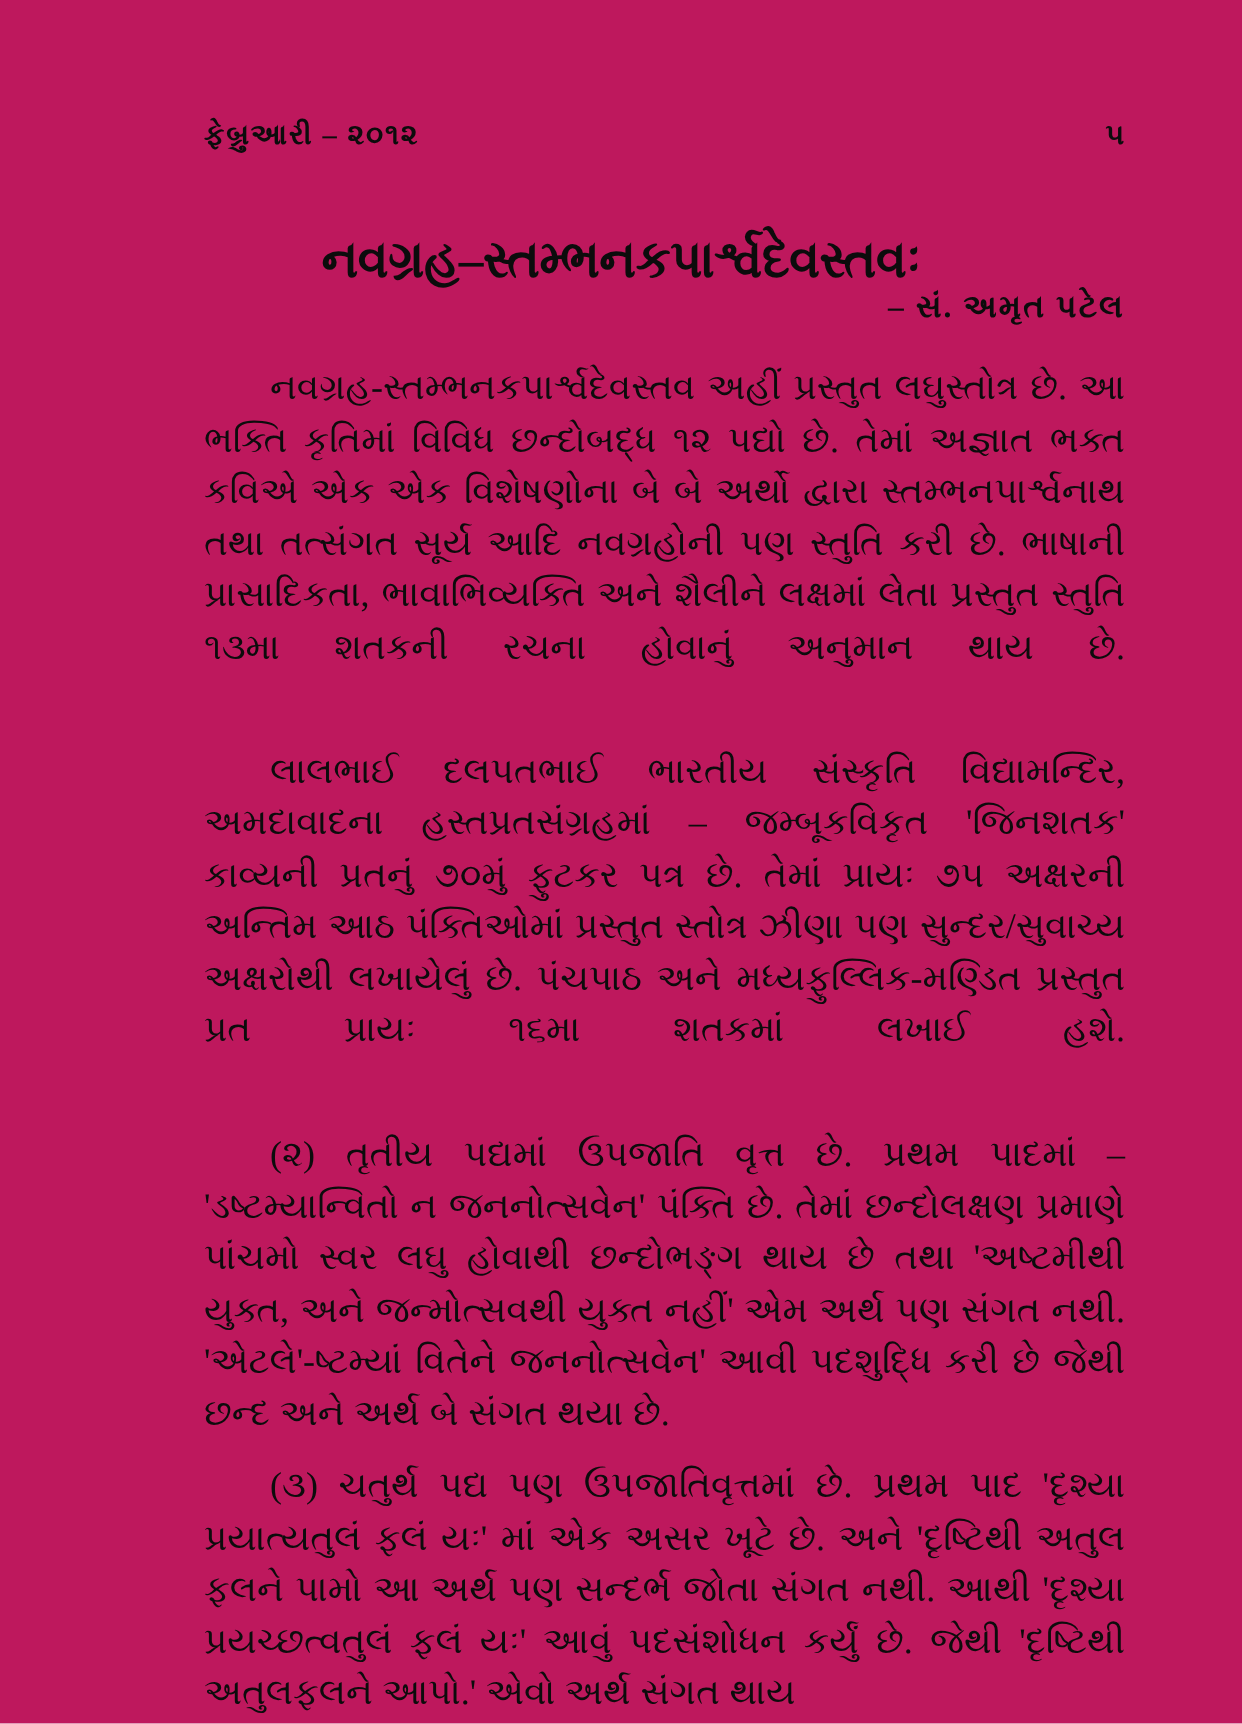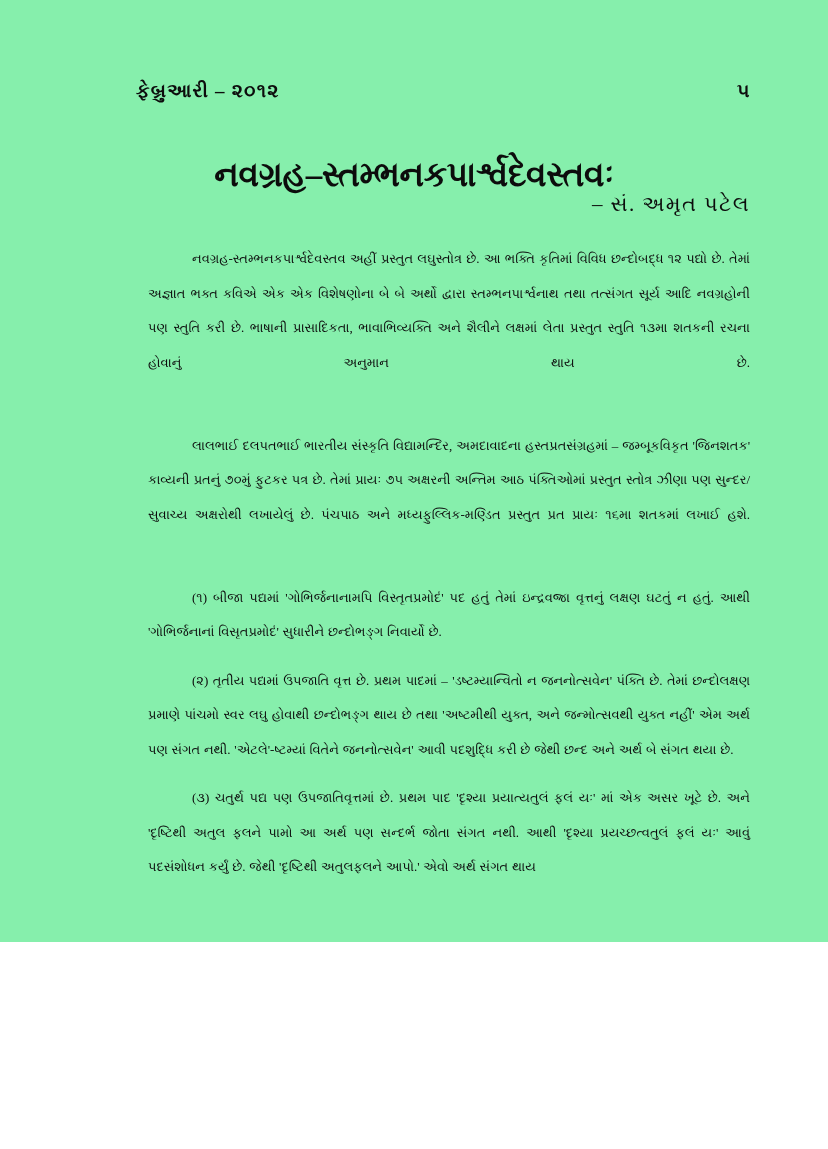--- a/index.html
+++ b/index.html
@@ -7,22 +7,22 @@
     padding: 0;
     background: #ffffff;
   }
   body {
     font-family: "Liberation Serif", "DejaVu Serif", serif;
     color: #0c0c0c;
   }
   .page {
     position: relative;
     width: 828px;
-    height: 942px;
-    background: #86efac;
+    height: 1149px;
+    background: #be185d;
     overflow: hidden;
     box-sizing: border-box;
   }
 
   
   .running-head {
     position: absolute;
     left: 136px;
     right: 78px;
     top: 80px;
@@ -58,35 +58,35 @@
     transform: scaleY(1.06);
     transform-origin: center top;
   }
 
   
   .byline {
     position: absolute;
     right: 78px;
     top: 192px;
     font-size: 21px;
-    font-weight: normal;
+    font-weight: bold;
     letter-spacing: 1.4px;
     white-space: nowrap;
   }
 
   
   .body-col {
     position: absolute;
     left: 136px;
     top: 242px;
     width: 614px;
   }
   p.para {
-    margin: 0 0 14px 12px;
-    font-size: 13px;
+    margin: 0 0 14px 0;
+    font-size: 24px;
     line-height: 34.5px;
     text-align: justify;
     text-justify: inter-word;
     text-indent: 44px;
     word-spacing: 0.5px;
     -webkit-hyphens: none;
     hyphens: none;
   }
   p.para:last-child { margin-bottom: 0; }
   p.para.numbered { text-indent: 44px; }
@@ -109,18 +109,17 @@
     <span class="running-head-right">૫</span>
   </div>
 
   <h1 class="doc-title">નવગ્રહ–સ્તમ્ભનકપાર્શ્વદેવસ્તવઃ</h1>
 
   <div class="byline">– સં. અમૃત પટેલ</div>
 
   <div class="body-col">
     <p class="para">નવગ્રહ-સ્તમ્ભનકપાર્શ્વદેવસ્તવ અહીં પ્રસ્તુત લઘુસ્તોત્ર છે. આ ભક્તિ કૃતિમાં વિવિધ છન્દોબદ્ધ ૧૨ પદ્યો છે. તેમાં અજ્ઞાત ભક્ત કવિએ એક એક વિશેષણોના બે બે અર્થો દ્વારા સ્તમ્ભનપાર્શ્વનાથ તથા તત્સંગત સૂર્ય આદિ નવગ્રહોની પણ સ્તુતિ કરી છે. ભાષાની પ્રાસાદિકતા, ભાવાભિવ્યક્તિ અને શૈલીને લક્ષમાં લેતા પ્રસ્તુત સ્તુતિ ૧૩મા શતકની રચના હોવાનું અનુમાન થાય છે.</p>
     <p class="para">લાલભાઈ દલપતભાઈ ભારતીય સંસ્કૃતિ વિદ્યામન્દિર, અમદાવાદના હસ્તપ્રતસંગ્રહમાં – જમ્બૂકવિકૃત 'જિનશતક' કાવ્યની પ્રતનું ૭૦મું ફુટકર પત્ર છે. તેમાં પ્રાયઃ ૭૫ અક્ષરની અન્તિમ આઠ પંક્તિઓમાં પ્રસ્તુત સ્તોત્ર ઝીણા પણ સુન્દર/સુવાચ્ય અક્ષરોથી લખાયેલું છે. પંચપાઠ અને મધ્યફુલ્લિક-મણ્ડિત પ્રસ્તુત પ્રત પ્રાયઃ ૧૬મા શતકમાં લખાઈ હશે.</p>
-    <p class="para numbered nojustify-last">(૧) બીજા પદ્યમાં 'ગોભિર્જનાનામપિ વિસ્તૃતપ્રમોદં' પદ હતું તેમાં ઇન્દ્રવજ્રા વૃત્તનું લક્ષણ ઘટતું ન હતું. આથી 'ગોભિર્જનાનાં વિસૃતપ્રમોદં' સુધારીને છન્દોભઙ્ગ નિવાર્યો છે.</p>
     <p class="para numbered nojustify-last">(૨) તૃતીય પદ્યમાં ઉપજાતિ વૃત્ત છે. પ્રથમ પાદમાં – 'ડષ્ટમ્યાન્વિતો ન જનનોત્સવેન' પંક્તિ છે. તેમાં છન્દોલક્ષણ પ્રમાણે પાંચમો સ્વર લઘુ હોવાથી છન્દોભઙ્ગ થાય છે તથા 'અષ્ટમીથી યુક્ત, અને જન્મોત્સવથી યુક્ત નહીં' એમ અર્થ પણ સંગત નથી. 'એટલે'-ષ્ટમ્યાં વિતેને જનનોત્સવેન' આવી પદશુદ્ધિ કરી છે જેથી છન્દ અને અર્થ બે સંગત થયા છે.</p>
     <p class="para numbered nojustify-last">(૩) ચતુર્થ પદ્ય પણ ઉપજાતિવૃત્તમાં છે. પ્રથમ પાદ 'દૃશ્યા પ્રયાત્યતુલં ફલં યઃ' માં એક અસર ખૂટે છે. અને 'દૃષ્ટિથી અતુલ ફલને પામો આ અર્થ પણ સન્દર્ભ જોતા સંગત નથી. આથી 'દૃશ્યા પ્રયચ્છત્વતુલં ફલં યઃ' આવું પદસંશોધન કર્યું છે. જેથી 'દૃષ્ટિથી અતુલફલને આપો.' એવો અર્થ સંગત થાય</p>
   </div>
 
 </div>
 
 </body></html>

